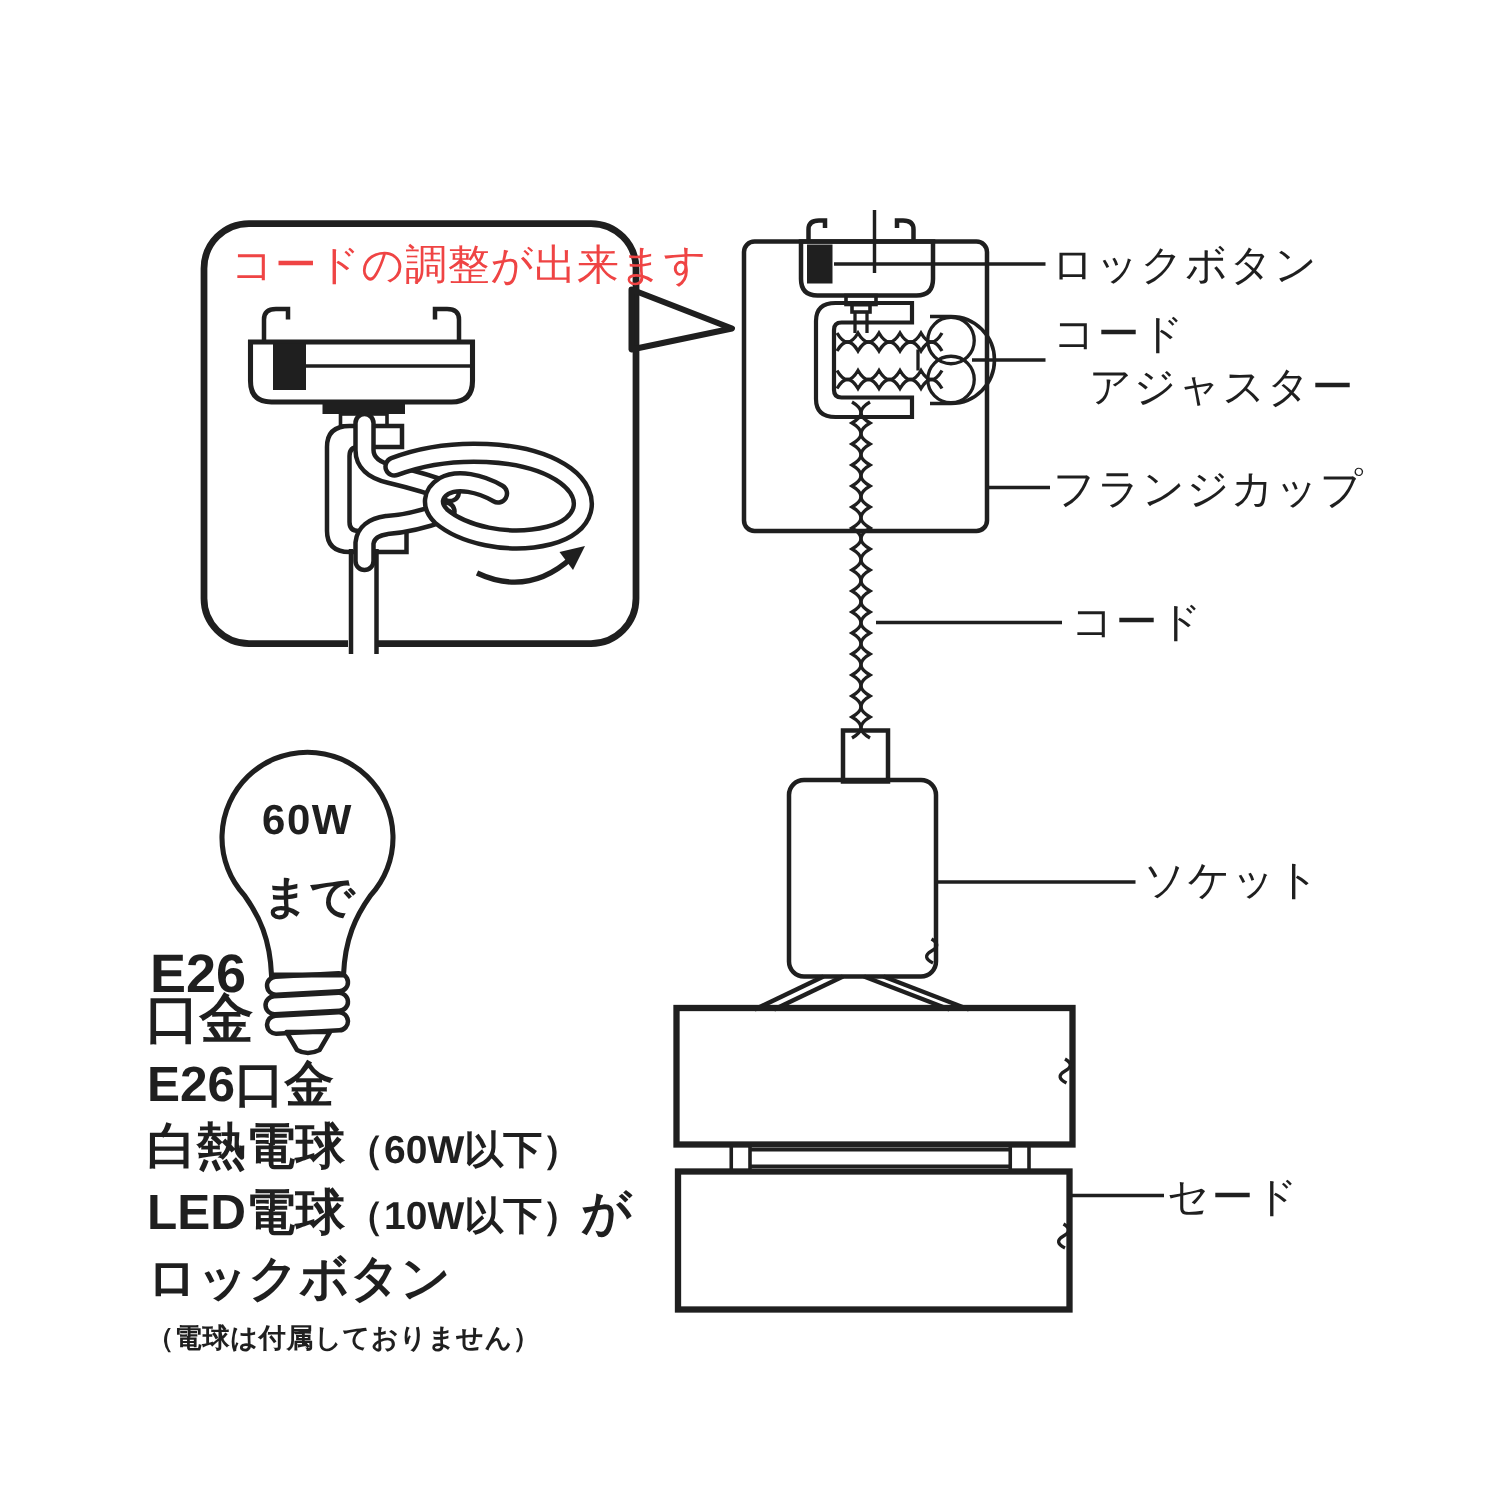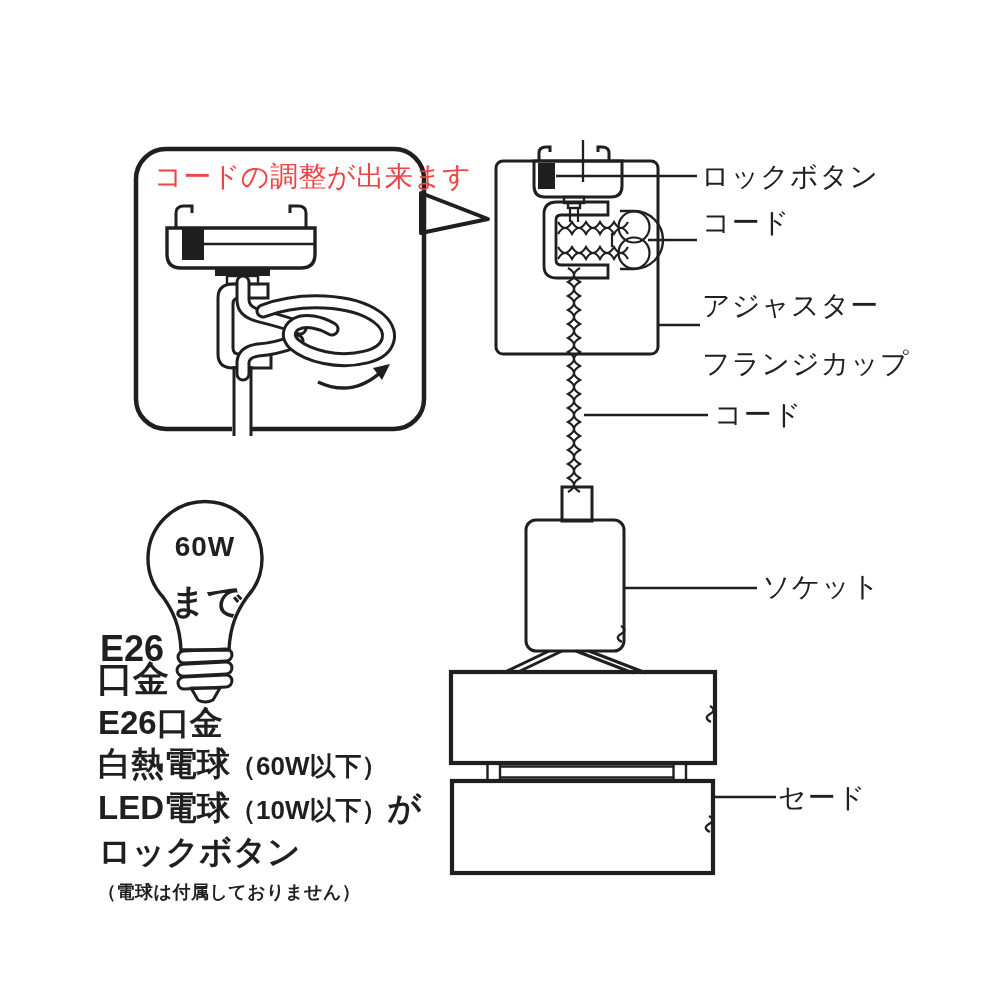--- a/index.html
+++ b/index.html
@@ -3,21 +3,21 @@
 <meta charset="utf-8">
 <style>
   html,body{margin:0;padding:0;background:#ffffff;}
   #stage{position:relative;width:1000px;height:1000px;background:#ffffff;overflow:hidden;
          font-family:"Liberation Sans",sans-serif;color:#1f1f1f;}
   #art{position:absolute;left:0;top:0;}
   .lbl{position:absolute;font-size:28px;line-height:1.18;letter-spacing:1px;color:#1f1f1f;white-space:nowrap;}
   .caption{position:absolute;font-family:Liberation Sans, sans-serif;font-size:28px;letter-spacing:0.5px;color:#ef4444;white-space:nowrap;}
   .bulbtxt{position:absolute;font-weight:700;text-align:center;transform:translateX(-50%);white-space:nowrap;}
   .w60{font-size:28px;letter-spacing:1px;}
-  .made{font-size:35px;}
+  .made{font-size:30px;}
   .e26{position:absolute;font-weight:700;font-size:36px;line-height:1.05;white-space:nowrap;}
   #specs{position:absolute;left:98px;top:702px;font-weight:700;font-size:33px;line-height:41px;white-space:nowrap;}
   #specs .sm{font-size:26px;font-weight:700;}
   #specs .last{font-size:18px;font-weight:600;letter-spacing:0.5px;}
   .stroke{fill:none;stroke:#1f1f1f;}
 </style>
 </head>
 <body>
 
 <div id="stage">
@@ -137,22 +137,22 @@
       <rect x="178" y="676" width="54" height="12" rx="6" class="stroke" stroke-width="3" fill="#fff" transform="rotate(-3 205 682)"></rect>
       <path d="M191,688 L220,688 L213,700 Q205,704 198,700 Z" class="stroke" stroke-width="3" fill="#fff" stroke-linejoin="round"></path>
     </g>
   </g>
 </svg>
 
   <div class="caption" style="left:154px;top:158px;">コードの調整が出来ます</div>
 
   <div class="lbl" style="left:701px;top:160px;">ロックボタン</div>
   <div class="lbl" style="left:702px;top:206px;">コード</div>
-  <div class="lbl" style="left:702px;top:241px;margin-top:48px;">アジャスター</div>
-  <div class="lbl" style="left:702px;top:309px;margin-top:38px;">フランジカップ</div>
+  <div class="lbl" style="left:726px;top:241px;">アジャスター</div>
+  <div class="lbl" style="left:702px;top:309px;">フランジカップ</div>
   <div class="lbl" style="left:714px;top:398px;">コード</div>
   <div class="lbl" style="left:762px;top:570px;">ソケット</div>
   <div class="lbl" style="left:778px;top:781px;">セード</div>
 
   <div class="bulbtxt w60" style="left:205px;top:531px;">60W</div>
   <div class="bulbtxt made" style="left:206px;top:578px;">まで</div>
 
   <div class="e26" style="left:100px;top:630px;">E26</div>
   <div class="e26" style="left:97px;top:660px;">口金</div>
 

